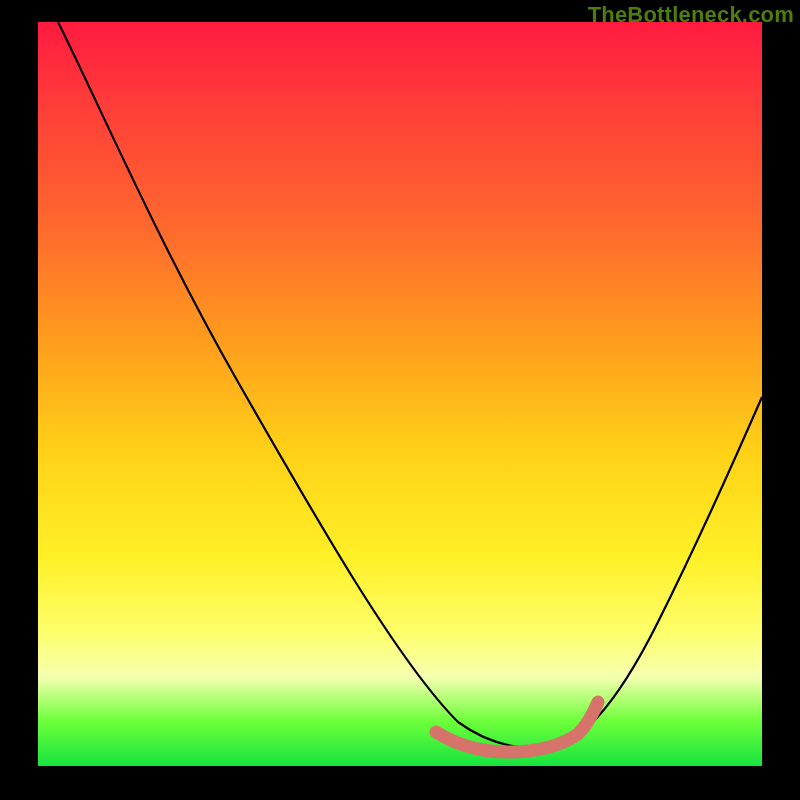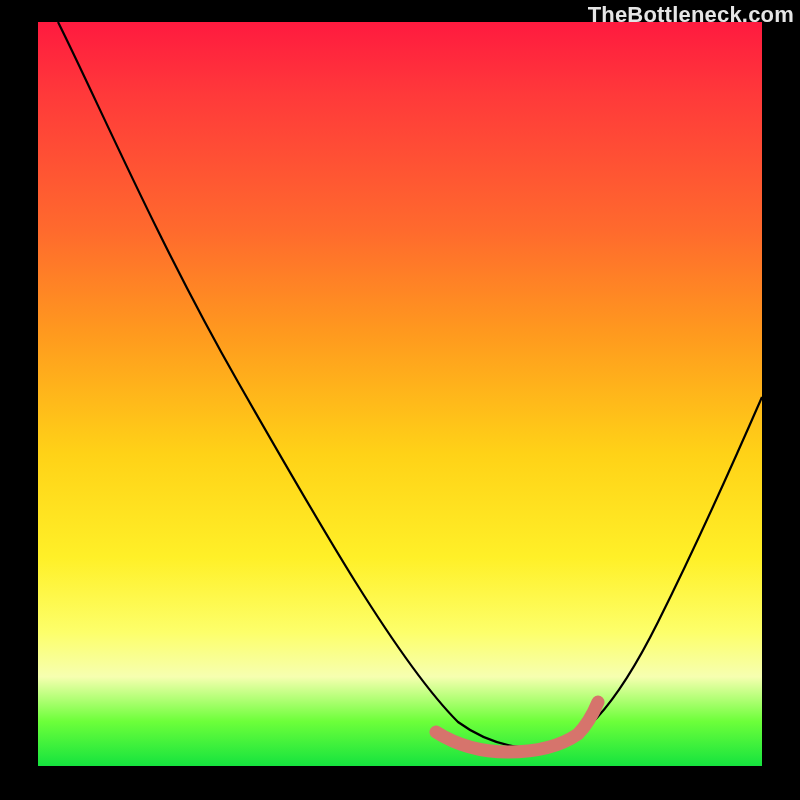--- a/index.html
+++ b/index.html
@@ -43,21 +43,21 @@
     position: absolute;
     left: 0;
     top: 0;
     width: 724px;
     height: 744px;
   }
   .watermark {
     position: absolute;
     top: 2px;
     right: 6px;
-    color: #e5e5e5;
+    color: #4d7c0f;
     font-size: 22px;
     font-weight: 600;
     letter-spacing: 0.2px;
     user-select: none;
   }
 </style>
 </head>
 <body>
 
 <div class="watermark">TheBottleneck.com</div>

